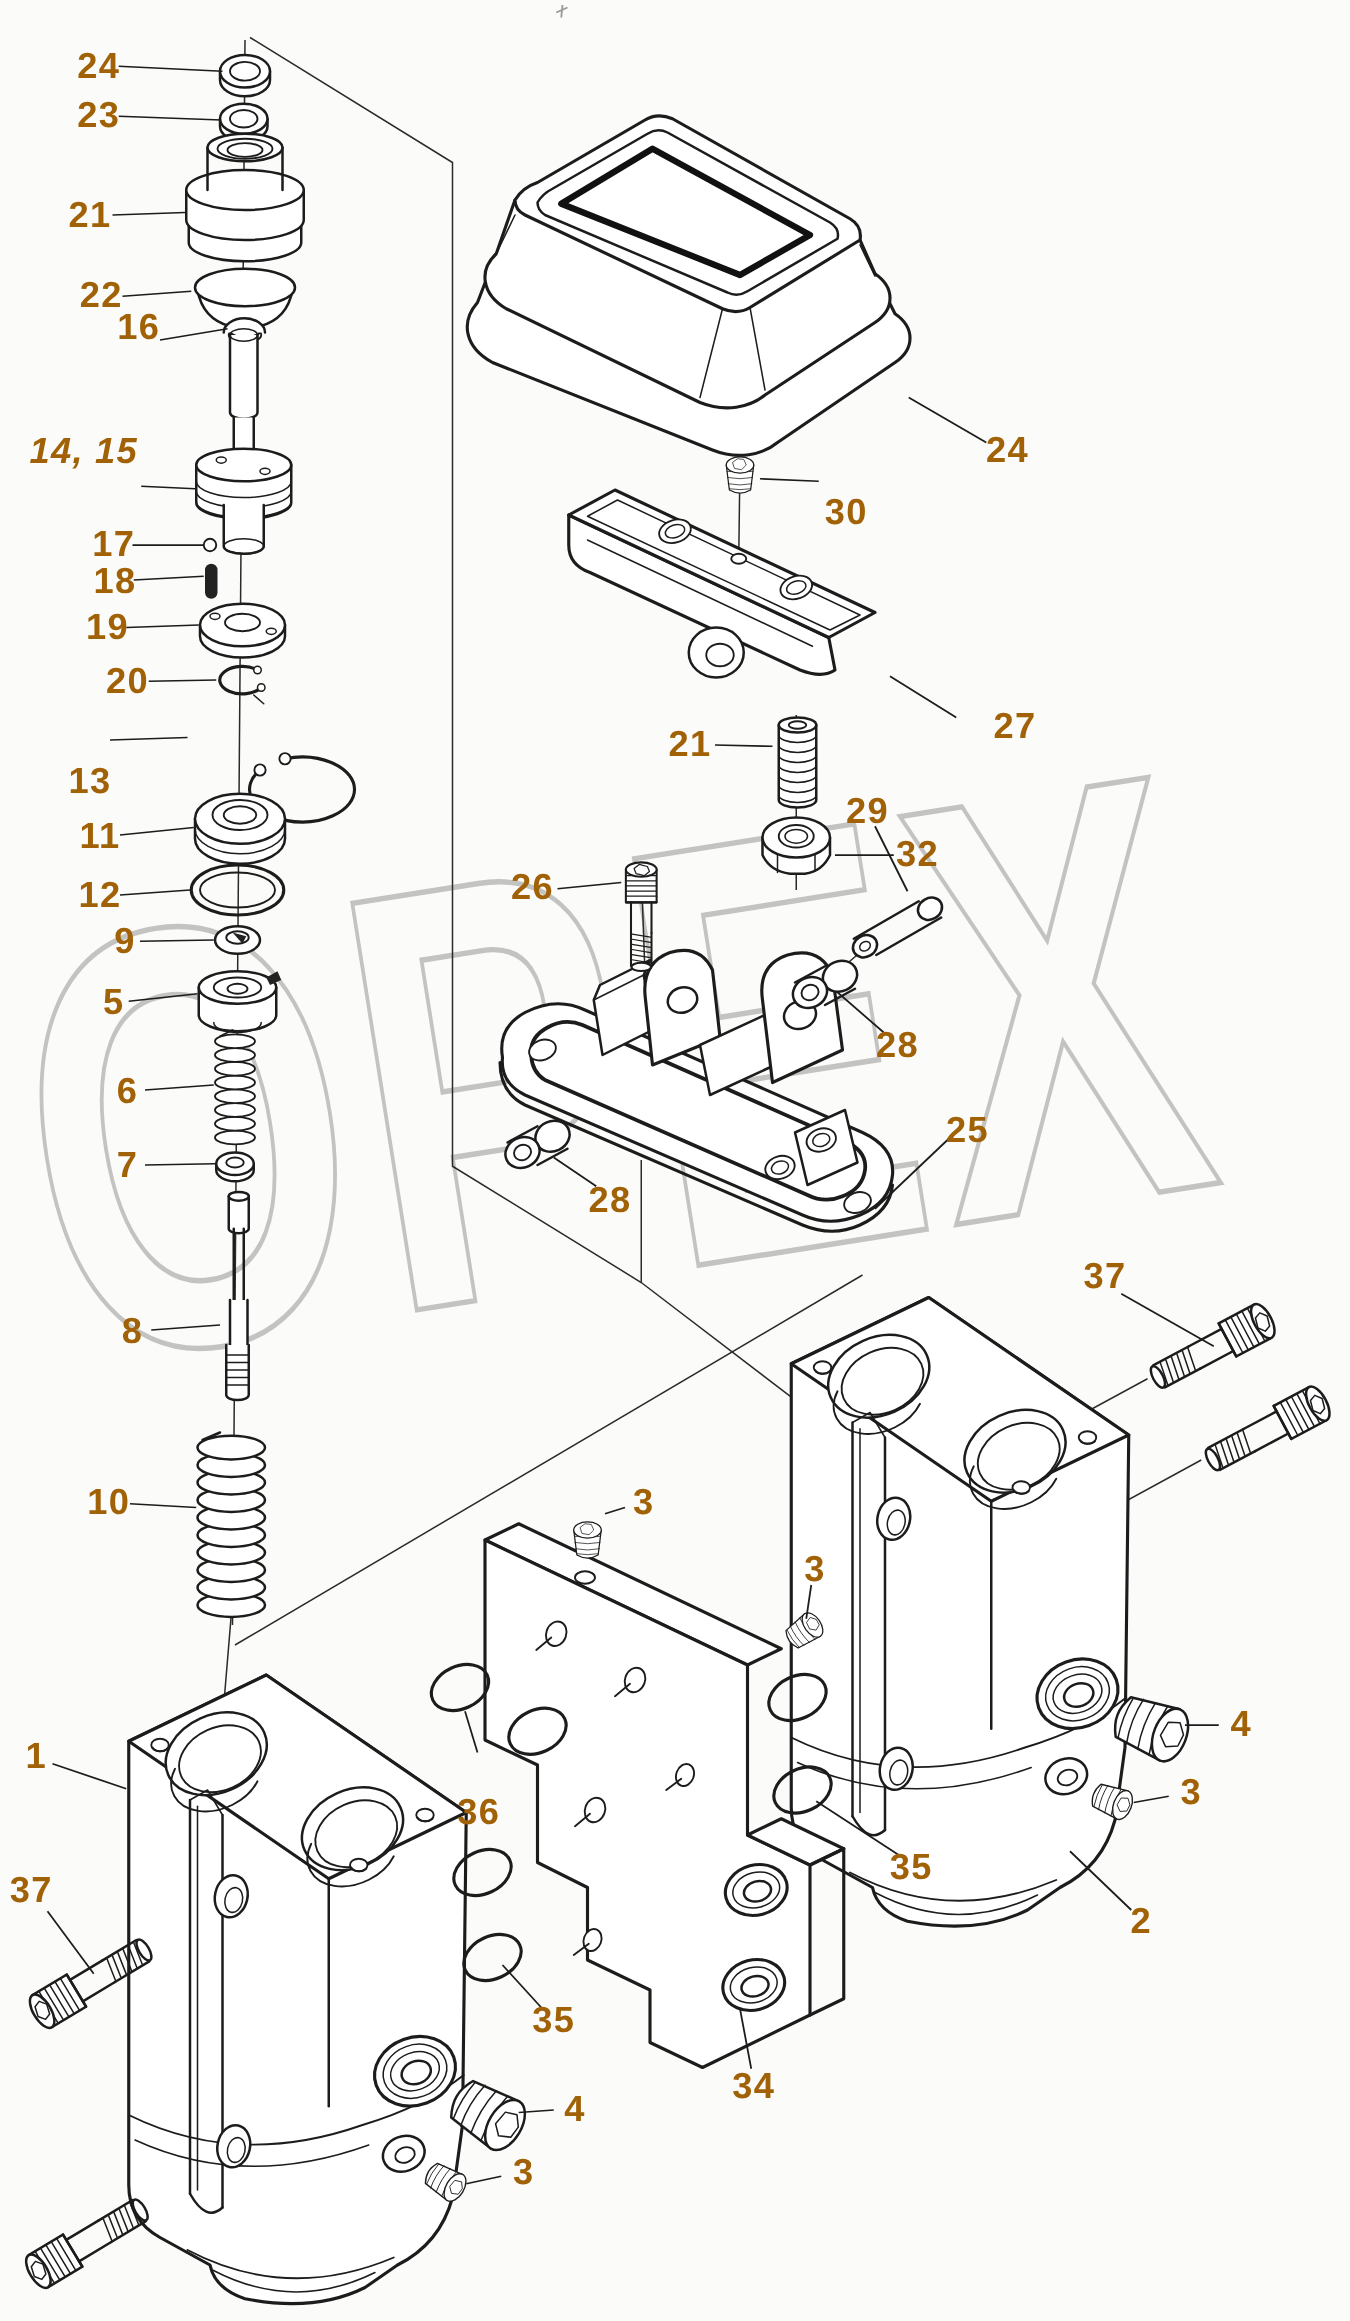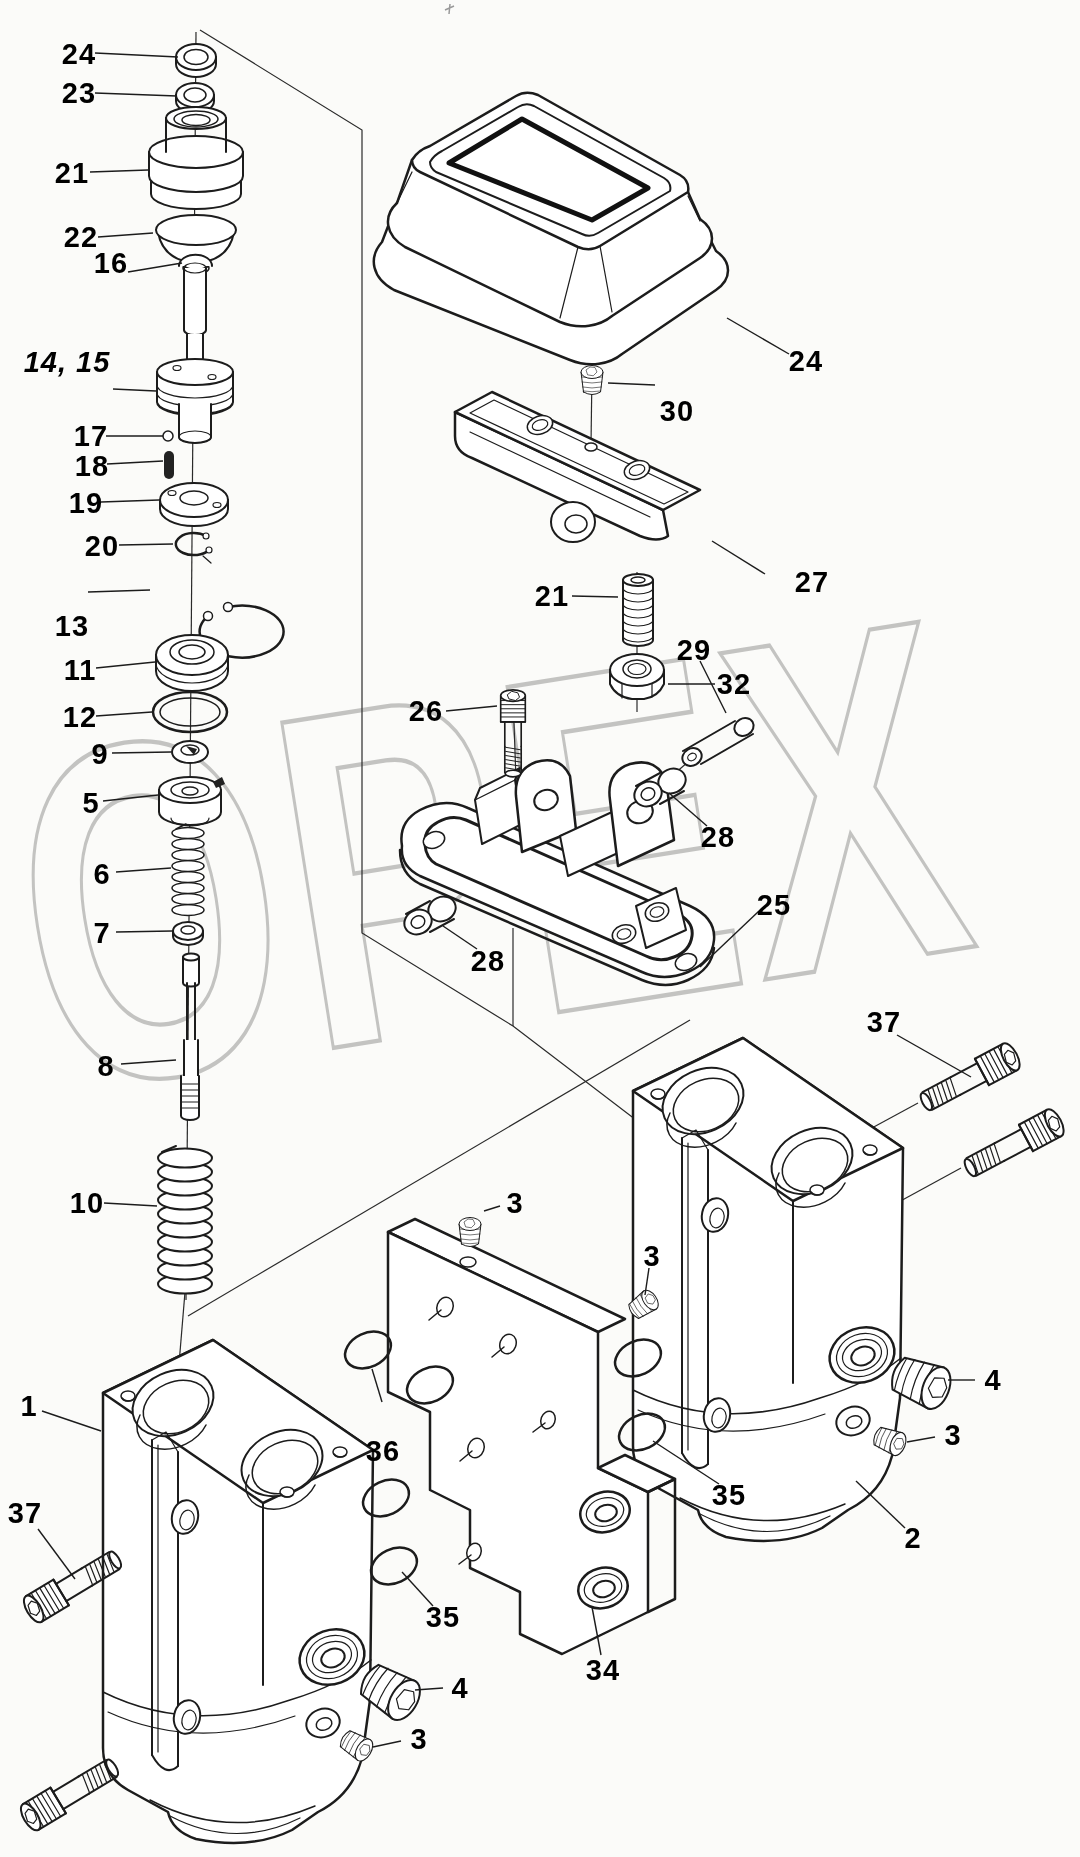--- a/index.html
+++ b/index.html
@@ -13,21 +13,21 @@
   .w1{stroke-width:1.2;}
   .w15{stroke-width:1.5;}
   .w25{stroke-width:2.5;}
   .w3{stroke-width:3;}
   .dark{fill:#222;stroke:none;}
   .assoc{stroke:#2a2a2a;stroke-width:1.2;fill:none;}
   .leader{stroke:#1c1c1c;stroke-width:1.4;fill:none;}
   .wm{fill:none;stroke:#c3c3c1;stroke-width:3;font-weight:bold;font-size:330px;letter-spacing:8px;
       font-family:"Liberation Sans",sans-serif;}
   #callout-layer{position:absolute;left:0;top:0;width:100%;height:100%;}
-  .callout{position:absolute;transform:translate(-50%,-50%);font-weight:bold;font-size:29px;color:#000000;
+  .callout{position:absolute;transform:translate(-50%,-50%);font-weight:bold;font-size:29px;color:#a16207;
            white-space:nowrap;letter-spacing:1px;}
 </style>
 </head>
 <body>
 
 <div class="stage">
 <svg width="1080" height="1857" viewBox="0 0 1080 1857">
 
   <g>
     <g transform="rotate(-9 500 900)">

